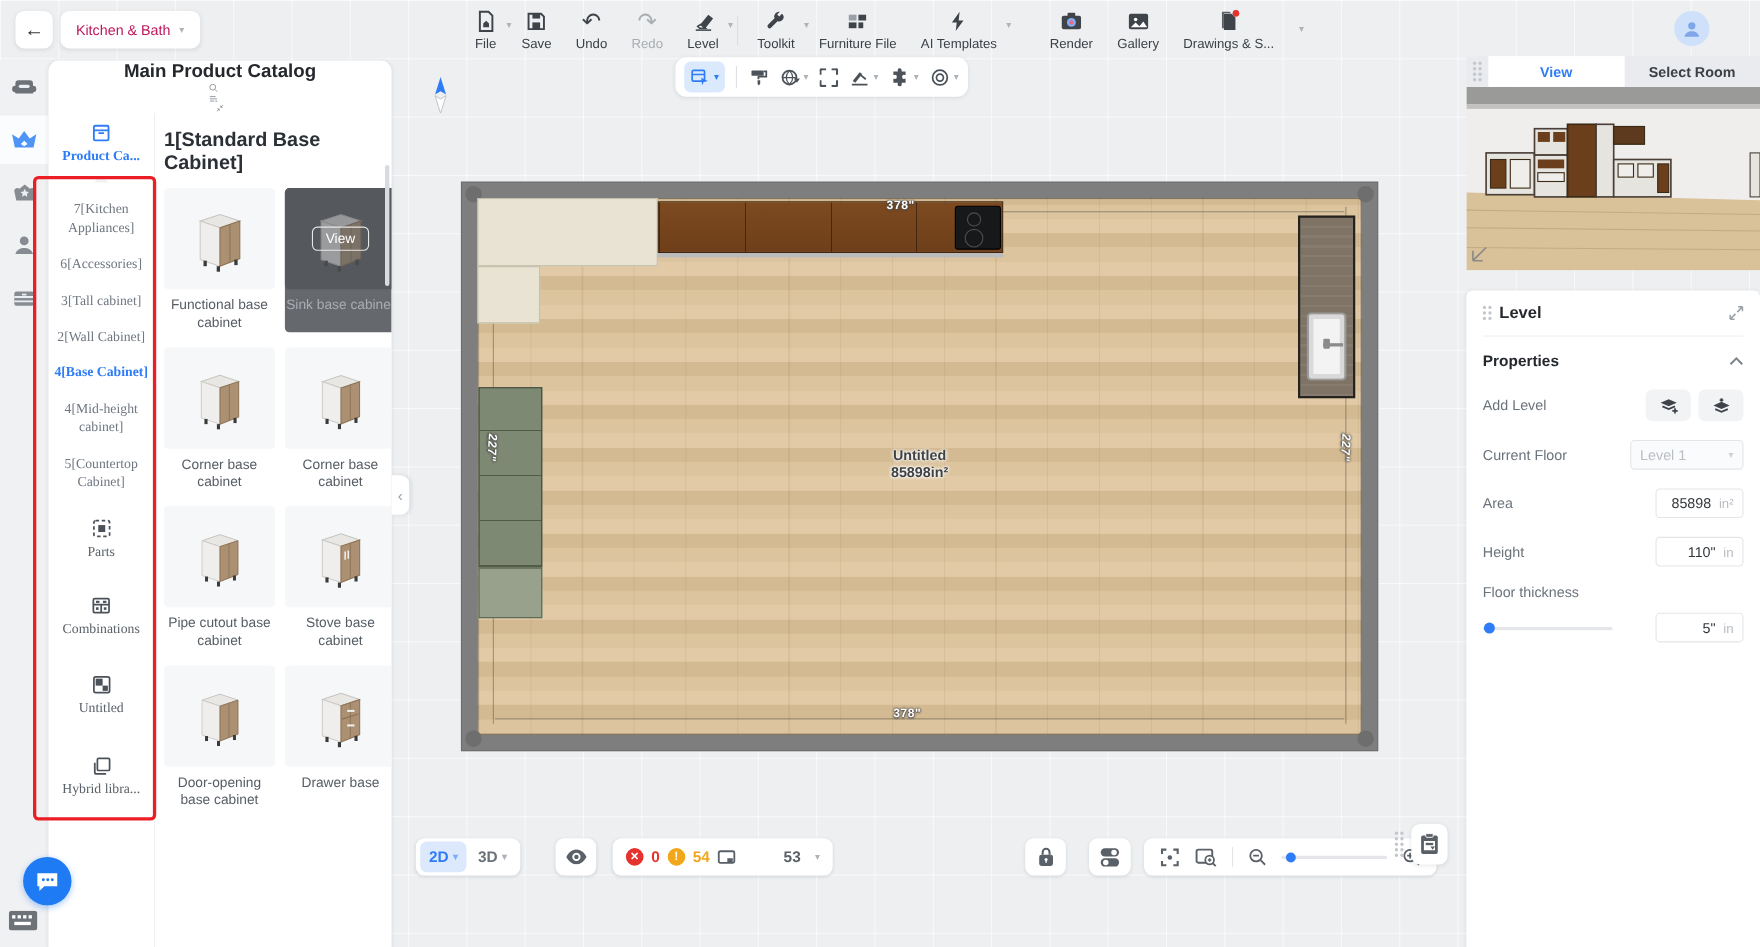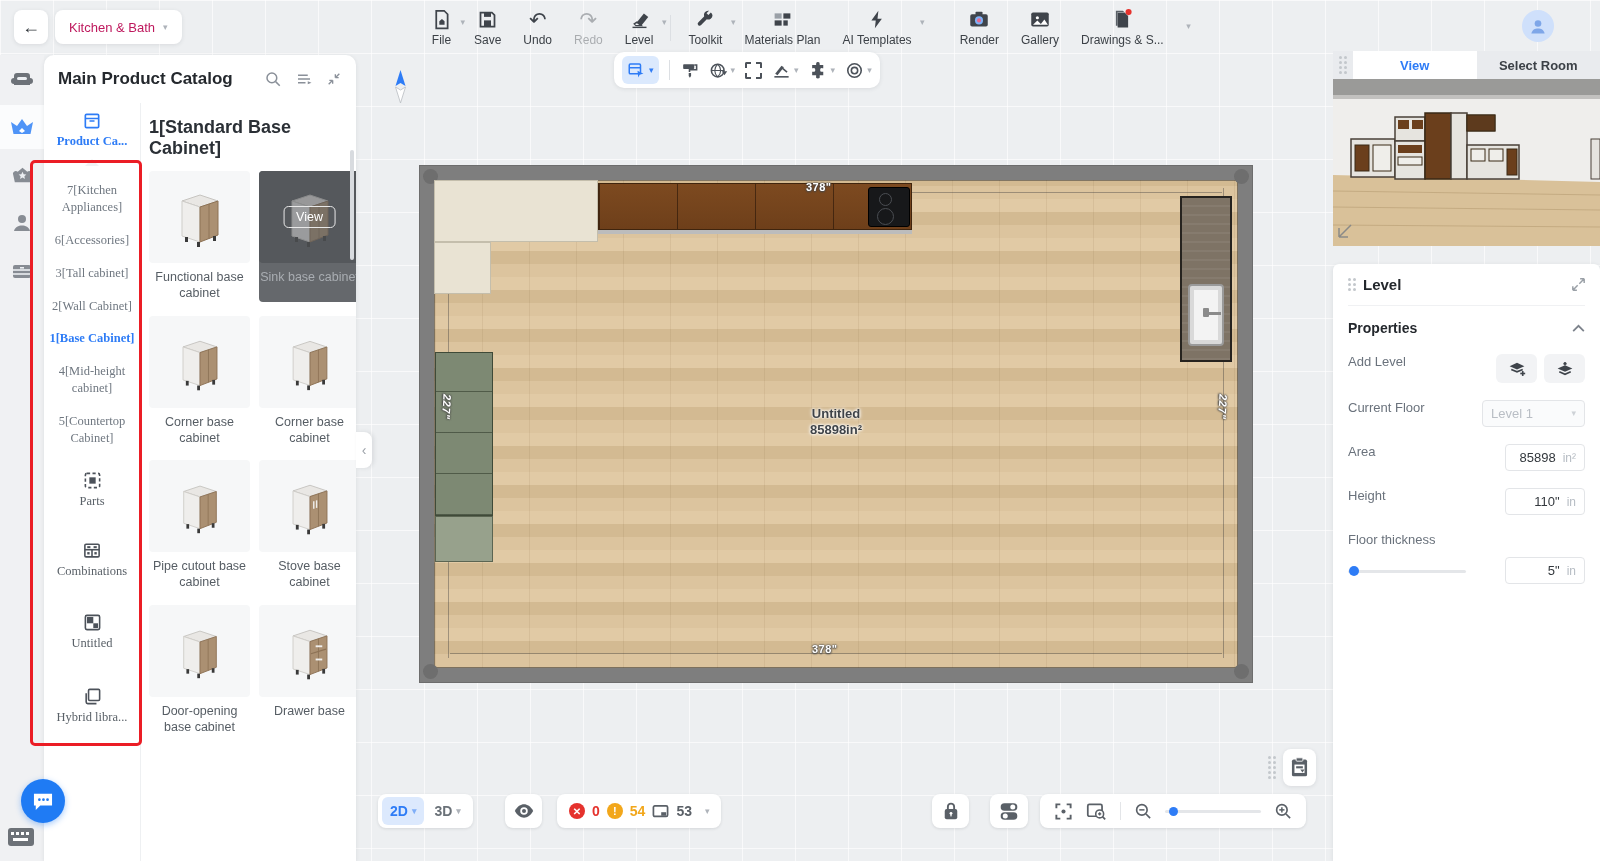--- a/index.html
+++ b/index.html
@@ -33,32 +33,32 @@
   .cat-tool{width:96px; text-align:center; font-size:12.5px; color:#5a6168; padding:10px 2px; cursor:pointer;}
   .pcard{width:101px; cursor:pointer;}
   .pimg{width:101px; height:92px; background:#f6f7f8; border-radius:4px; display:flex;
     align-items:center; justify-content:center; position:relative;}
   .plbl{font-size:12.5px; color:#565d64; text-align:center; line-height:1.3; margin-top:6px;}
   
   .dim{position:absolute; font-weight:bold; font-size:11px; color:#fff;
     text-shadow:0 0 2px #4a4a4a,0 0 2px #4a4a4a,0 1px 2px #4a4a4a; letter-spacing:.5px;}
   .vdim{transform:rotate(93deg) skewX(-8deg); transform-origin:center;}
   
-  .bbar{position:absolute; top:794px; height:34px; background:#fff; border-radius:8px;
+  .bbar{position:absolute; top:762px; height:34px; background:#fff; border-radius:8px;
     box-shadow:0 1px 3px rgba(40,50,60,.12); display:flex; align-items:center;}
   .mode{height:28px; padding:0 8px; border-radius:6px; display:flex; align-items:center; gap:4px;
     font-size:14px; font-weight:bold; color:#6a7178; cursor:pointer;}
   .mode.active{background:#dce9fd; color:var(--accent);}
   
   .rlabel{font-size:13px; color:#6a727c;}
   .rinput{height:27px; border:1px solid #e3e5e8; border-radius:4px; background:#fff;
     display:flex; align-items:center; justify-content:flex-end; gap:7px; padding:0 8px;
     font-size:13px; color:#33383d;}
   .runit{color:#b6bcc3; font-size:12px;}
-  .prow{display:flex; align-items:flex-start; justify-content:space-between; margin-top:17px;}
+  .prow{display:flex; align-items:center; justify-content:space-between; margin-top:17px;}
   .dots{display:grid; grid-template-columns:repeat(2,3px); gap:2px;}
   .dots i{width:3px; height:3px; border-radius:50%; background:#c3c7cc;}
 </style>
 </head>
 <body>
 
 <svg width="0" height="0" style="position:absolute">
   <defs>
     <g id="cab">
       <polygon points="14,19 32,13 50,19 32,25" fill="#e9e7e4" stroke="#c6c4c0" stroke-width="1"></polygon>
@@ -124,21 +124,21 @@
       <span class="lbl">Toolkit</span>
       <span class="caret hcaret">▾</span>
     </div>
     <div class="hbtn">
       <svg width="21" height="21" viewBox="0 0 24 24">
           <rect x="3" y="5" width="8" height="6" fill="#9aa0a7"></rect>
           <rect x="13" y="5" width="8" height="6" fill="#3f444b"></rect>
           <rect x="3" y="13" width="8" height="6" fill="#3f444b"></rect>
           <rect x="13" y="13" width="5" height="6" fill="#3f444b"></rect>
         </svg>
-      <span class="lbl">Materials Plan</span>
+      <span class="lbl">Furniture File</span>
     </div>
     <div class="hbtn">
       <svg width="21" height="21" viewBox="0 0 24 24">
           <path d="M13 2L5 13h5l-1 9 8-11h-5z" fill="#3f444b"></path>
         </svg>
       <span class="lbl">AI Templates</span>
       <span class="caret hcaret">▾</span>
     </div>
     <div style="width:26px;"></div>
     <div class="hbtn">
@@ -323,21 +323,21 @@
   <svg class="abs" style="left:8px; top:828px;" width="26" height="18" viewBox="0 0 26 18">
       <rect x="0" y="0" width="26" height="18" rx="3" fill="#6d7278"></rect>
       <rect x="3" y="4" width="3" height="3" fill="#fff"></rect>
       <rect x="8" y="4" width="3" height="3" fill="#fff"></rect>
       <rect x="13" y="4" width="3" height="3" fill="#fff"></rect>
       <rect x="18" y="4" width="3" height="3" fill="#fff"></rect>
       <rect x="5" y="10" width="15" height="3" fill="#fff"></rect>
     </svg>
 
   <div class="abs card-bg" style="left:44px; top:55px; width:312px; height:806px; border-radius:10px 10px 0 0; overflow:hidden;">
-    <div class="flex" style="height:48px; padding:0 14px;">
+    <div class="flex" style="height:48px; padding:0 14px;flex-direction:column;">
       <div style="font-size:17px; font-weight:bold; color:#24282d; flex:1;">Main Product Catalog</div>
       <svg width="18" height="18" viewBox="0 0 24 24" style="margin-right:13px; cursor:pointer;">
           <circle cx="10.5" cy="10.5" r="6.5" fill="none" stroke="#8a9099" stroke-width="2"></circle>
           <line x1="15.5" y1="15.5" x2="21" y2="21" stroke="#8a9099" stroke-width="2"></line>
         </svg>
       <svg width="18" height="18" viewBox="0 0 24 24" style="margin-right:13px; cursor:pointer;">
           <line x1="4" y1="7" x2="17" y2="7" stroke="#8a9099" stroke-width="2"></line>
           <line x1="4" y1="12" x2="20" y2="12" stroke="#8a9099" stroke-width="2"></line>
           <line x1="4" y1="17" x2="14" y2="17" stroke="#8a9099" stroke-width="2"></line>
           <polygon points="17,15 22,17 17,19" fill="#8a9099"></polygon>
@@ -357,21 +357,21 @@
               <line x1="9" y1="12" x2="15" y2="12" stroke="#2E7CF6" stroke-width="2"></line>
             </svg>
           <div style="font-size:12.5px; font-weight:bold; color:var(--accent); margin-top:3px;">Product Ca...</div>
         </div>
         <div style="width:0; height:0; margin:0 auto; border-left:7px solid transparent; border-right:7px solid transparent; border-bottom:7px solid #f1f2f4;"></div>
         <div style="padding-top:8px;">
           <div class="cat-item">7[Kitchen Appliances]</div>
           <div class="cat-item">6[Accessories]</div>
           <div class="cat-item">3[Tall cabinet]</div>
           <div class="cat-item">2[Wall Cabinet]</div>
-          <div class="cat-item active">1[Base Cabinet]</div>
+          <div class="cat-item active">4[Base Cabinet]</div>
           <div class="cat-item">4[Mid-height cabinet]</div>
           <div class="cat-item">5[Countertop Cabinet]</div>
           <div class="cat-tool" style="margin-top:6px;">
             <svg width="19" height="19" viewBox="0 0 24 24" style="margin:0 auto 4px;">
                 <rect x="3" y="3" width="18" height="18" rx="2" fill="none" stroke="#4c525a" stroke-width="2" stroke-dasharray="4 3"></rect>
                 <rect x="8" y="8" width="8" height="8" fill="#4c525a"></rect>
               </svg>
             <div>Parts</div>
           </div>
           <div class="cat-tool" style="margin-top:12px;">
@@ -509,21 +509,21 @@
   </div>
   <div class="bbar" style="left:557px; padding:0 12px; gap:7px; cursor:pointer;">
     <span class="ic" style="width:16px; height:16px; border-radius:50%; background:var(--error-red); color:#fff; font-size:10px; font-weight:bold;">✕</span>
     <span style="font-size:14px; font-weight:bold; color:var(--error-red);">0</span>
     <span class="ic" style="width:16px; height:16px; border-radius:50%; background:var(--warning-orange); color:#fff; font-size:11px; font-weight:bold;">!</span>
     <span style="font-size:14px; font-weight:bold; color:var(--warning-orange);">54</span>
     <svg width="17" height="15" viewBox="0 0 24 20">
         <rect x="2" y="2" width="20" height="15" rx="2" fill="none" stroke="#5a6067" stroke-width="2.4"></rect>
         <rect x="13" y="11" width="7" height="5" fill="#5a6067"></rect>
       </svg>
-    <span style="font-size:14px; font-weight:bold; color:#5a6067;">53</span>
+    <span style="font-size:14px; font-weight:bold; color:#5a6067;margin-left:36px;">53</span>
     <span class="caret" style="margin-left:6px;">▾</span>
   </div>
 
   <div class="bbar ic" style="left:932px; width:37px; justify-content:center; cursor:pointer;">
     <svg width="16" height="18" viewBox="0 0 20 23">
         <rect x="2" y="9" width="16" height="13" rx="2.5" fill="#5a6067"></rect>
         <path d="M6 9V6a4 4 0 0 1 8 0v3" fill="none" stroke="#5a6067" stroke-width="2.4"></path>
         <circle cx="10" cy="14.5" r="1.8" fill="#fff"></circle>
         <rect x="9.2" y="15" width="1.6" height="3.4" fill="#fff"></rect>
       </svg>

